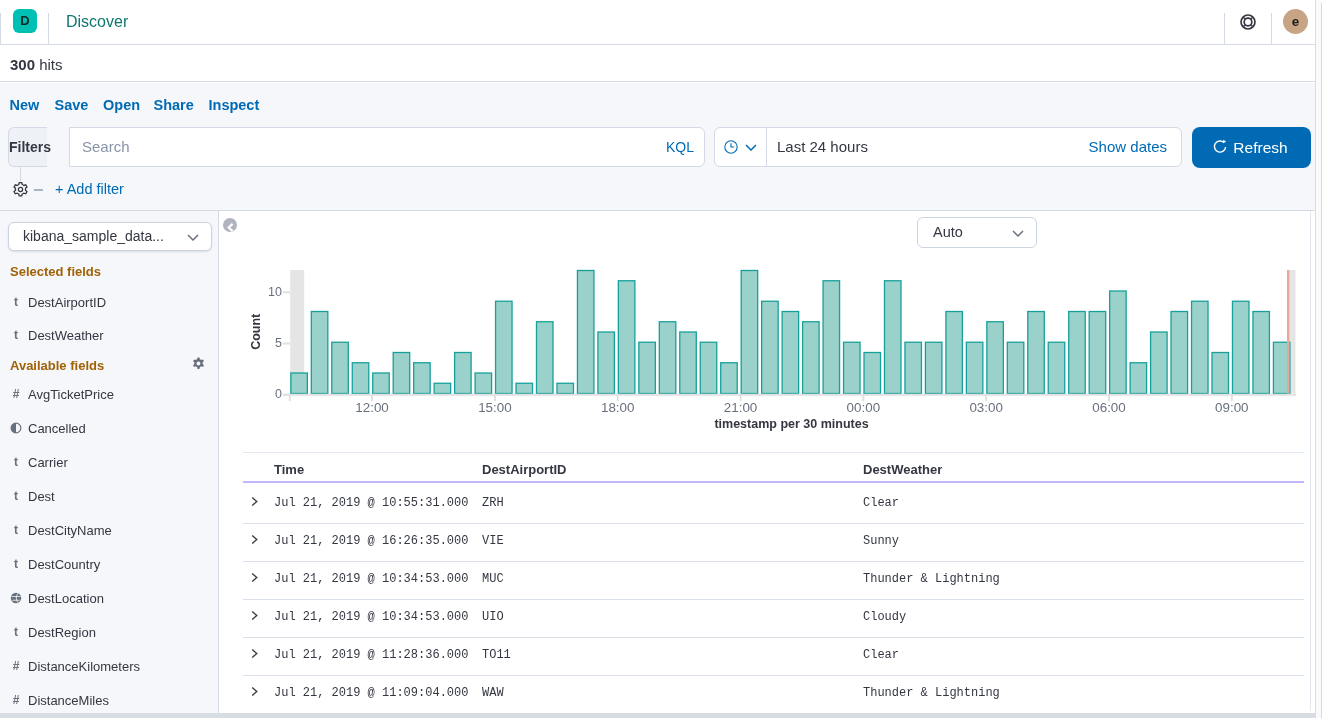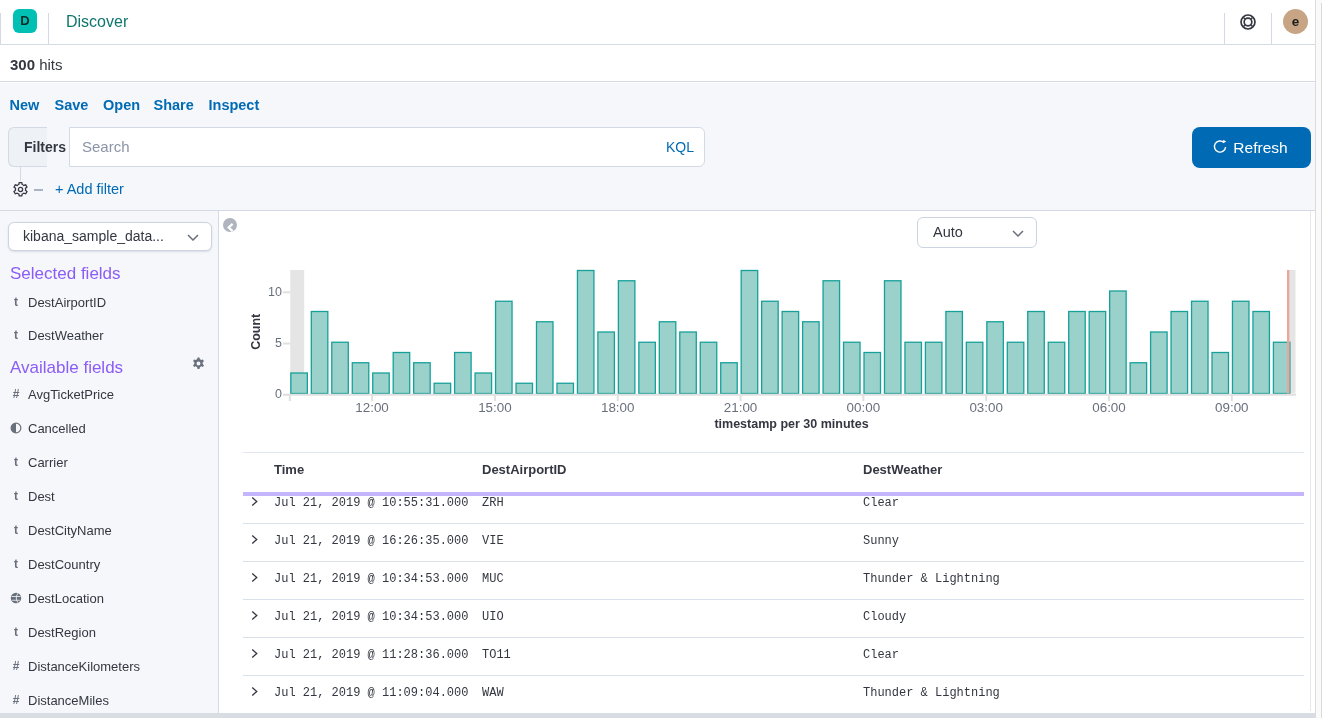--- a/index.html
+++ b/index.html
@@ -19,40 +19,40 @@
 
 
 #hits { left:0; top:46px; width:1322px; height:36px; background:#fff; border-bottom:1px solid #D3DAE6;
   font-size:15px; line-height:37px; padding-left:10px; }
 
 
 #toolbar { left:0; top:83px; width:1322px; height:128px; background:#F5F7FA; border-bottom:1px solid #D3DAE6; }
 #navlinks span { position:absolute; top:96.5px; font-size:14.5px; font-weight:600; color:#006BB4; }
 .searchwrap { top:127px; height:40px; border:1px solid #D3DAE6; background:#fff; }
 #filtersbtn { left:8px; top:127px; width:39px; height:40px; background:#EEF1F6; border:1px solid #D3DAE6;
-  border-right:none; border-radius:6px 0 0 6px; font-size:14px; font-weight:bold; text-align:left; line-height:38px;padding-left:15px; }
+  border-right:none; border-radius:6px 0 0 6px; font-size:14px; font-weight:bold; text-align:left; line-height:38px; }
 #searchbox { left:69px; width:636px; border-radius:0 6px 6px 0; }
 #searchph { left:12px; top:10px; font-size:15px; color:#8A94A6; position:absolute; }
 #kql { right:10px; top:11px; font-size:14px; font-weight:500; color:#006BB4; position:absolute; }
 #datepicker { left:714px; width:468px; border-radius:6px; }
 #clockseg { position:absolute; left:0; top:0; width:52px; height:38px; border-right:1px solid #D3DAE6; }
 #last24 { position:absolute; left:62px; top:10px; font-size:15px; color:#343741; }
 #showdates { position:absolute; right:14px; top:10px; font-size:15px; font-weight:500; color:#006BB4; }
 #refresh { left:1192px; top:127px; width:119px; height:41px; background:#006BB4; border-radius:8px;
   color:#fff; font-size:15.5px; font-weight:500; text-align:center; line-height:41px; }
 #connector { left:20px; top:167px; width:1px; height:14px; background:#D3DAE6; }
 #filterrow { left:34px; top:189px; width:9px; height:1.5px; background:#A9B3C1; }
 #addfilter { left:55px; top:181px; font-size:14.5px; font-weight:500; color:#006BB4; }
 
 
 #sidebar { left:0; top:211px; width:219px; height:507px; background:#F5F7FA; border-right:1px solid #D3DAE6; }
 #idxsel { position:absolute; left:8px; top:11px; width:204px; height:29px; background:#fff;
   border:1px solid #CBD4E0; border-radius:6px; box-shadow:0 1px 2px rgba(152,162,179,0.3);
   font-size:14px; line-height:27px; padding-left:14px; }
-.sbhead { position:absolute; left:10px; font-size:17px; font-weight:normal; color:#8b5cf6; }
+.sbhead { position:absolute; left:10px; font-size:13px; font-weight:bold; color:#a16207; }
 .field { position:absolute; left:0; width:219px; height:20px; }
 .ficon { position:absolute; left:10px; top:2px; width:12px; text-align:center; font-size:12px;
   font-weight:bold; color:#69707D; }
 .fname { position:absolute; left:28px; top:2px; font-size:13px; color:#343741; }
 
 
 #main { left:220px; top:211px; width:1102px; height:507px; background:#fff; }
 #collapse { position:absolute; left:3px; top:7px; width:14px; height:14px; border-radius:50%;
   background:#AFB4BE; text-align:center; }
 #charttitle { position:absolute; left:289px; top:14px; font-size:14.4px; color:#343741; }
@@ -96,20 +96,33 @@
       <span style="left:54.5px;">Save</span>
       <span style="left:103px;">Open</span>
       <span style="left:153.5px;">Share</span>
       <span style="left:208.5px;">Inspect</span>
     </div>
   <div class="abs" id="filtersbtn">Filters</div>
   <div class="abs searchwrap" id="searchbox">
       <span id="searchph">Search</span>
       <span id="kql">KQL</span>
     </div>
+  <div class="abs searchwrap" id="datepicker">
+    <div id="clockseg">
+      <svg style="position:absolute;left:8px;top:11px;" width="16" height="16" viewBox="0 0 16 16">
+        <circle cx="8" cy="8" r="6.2" fill="none" stroke="#006BB4" stroke-width="1.1"></circle>
+        <path fill="none" stroke="#006BB4" stroke-width="1.1" d="M8 4.2 V8 H11.2"></path>
+      </svg>
+      <svg style="position:absolute;left:30px;top:16px;" width="12" height="7" viewBox="0 0 12 7">
+        <path fill="none" stroke="#006BB4" stroke-width="1.5" d="M1 1 L6 6 L11 1"></path>
+      </svg>
+    </div>
+    <span id="last24">Last 24 hours</span>
+    <span id="showdates">Show dates</span>
+  </div>
   <div class="abs" id="refresh">
     <svg style="position:absolute;left:20px;top:12px;" width="16" height="16" viewBox="0 0 16 16">
       <path fill="none" stroke="#fff" stroke-width="1.4" d="M11.9 3.5 A5.6 5.6 0 1 0 13.6 8"></path>
       <path fill="#fff" d="M11.2 4.3 L11.2 0.7 L14.2 2.5 Z"></path>
     </svg>
     <span style="margin-left:18px;">Refresh</span>
   </div>
   <svg class="abs" style="left:12px; top:181px;" width="17" height="17" viewBox="0 0 16 16">
     <path fill="none" stroke="#343741" stroke-width="1.2" d="M6.8 1.5 h2.4 l0.4 1.8 a5 5 0 0 1 1.5 0.9 l1.8-0.6 1.2 2.1 -1.4 1.2 a5 5 0 0 1 0 1.8 l1.4 1.2 -1.2 2.1 -1.8-0.6 a5 5 0 0 1 -1.5 0.9 l-0.4 1.8 h-2.4 l-0.4-1.8 a5 5 0 0 1 -1.5-0.9 l-1.8 0.6 -1.2-2.1 1.4-1.2 a5 5 0 0 1 0-1.8 L1.9 5.7 3.1 3.6 l1.8 0.6 a5 5 0 0 1 1.5-0.9 Z"></path>
     <circle cx="8" cy="8" r="2" fill="none" stroke="#343741" stroke-width="1.2"></circle>
@@ -269,21 +282,21 @@
         <text x="62" y="143" font-size="12.5" fill="#69707D" font-family="&quot;Liberation Sans&quot;, sans-serif" text-anchor="end">0</text>
         <line x1="63" y1="88.55" x2="70" y2="88.55" stroke="#E0E0E0" stroke-width="2"></line>
         <text x="62" y="91.75" font-size="12.5" fill="#69707D" font-family="&quot;Liberation Sans&quot;, sans-serif" text-anchor="end">5</text>
         <line x1="63" y1="37.3" x2="70" y2="37.3" stroke="#E0E0E0" stroke-width="2"></line>
         <text x="62" y="40.5" font-size="12.5" fill="#69707D" font-family="&quot;Liberation Sans&quot;, sans-serif" text-anchor="end">10</text>
         <text x="39.5" y="76.75" font-size="12.5" fill="#343741" font-family="&quot;Liberation Sans&quot;, sans-serif" font-weight="bold" text-anchor="middle" transform="rotate(-90 39.5 76.75)">Count</text>
         <text x="571.5" y="173" font-size="12.5" fill="#343741" font-family="&quot;Liberation Sans&quot;, sans-serif" font-weight="bold" text-anchor="middle">timestamp per 30 minutes</text>
       </svg>
 
     <div id="dtable">
-      <div style="position:absolute;left:0;top:0;width:1061px;height:44px;border-top:1px solid #E3E8F0;border-bottom:4px solid #c4b5fd;">
+      <div style="position:absolute;left:0;top:0;width:1061px;height:31px;border-top:1px solid #E3E8F0;border-bottom:2px solid #c4b5fd;">
         <span class="th" style="left:31px;">Time</span>
         <span class="th" style="left:239px;">DestAirportID</span>
         <span class="th" style="left:620px;">DestWeather</span>
       </div>
     <div class="trow" style="top: 34px;">
           <svg class="caret" viewBox="0 0 8 8">
             <path fill="none" stroke="#343741" stroke-width="1.2" d="M2 0.5 L6 4 L2 7.5"></path>
           </svg>
           <span class="c1">Jul 21, 2019 @ 10:55:31.000</span>
           <span class="c2">ZRH</span>

